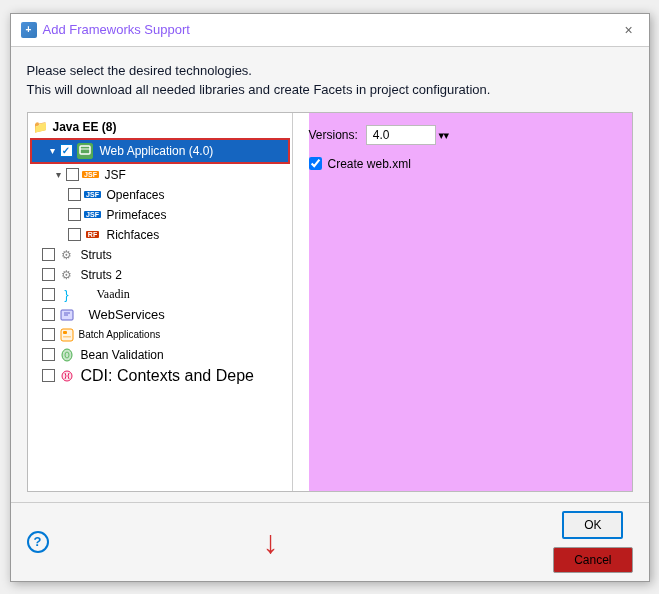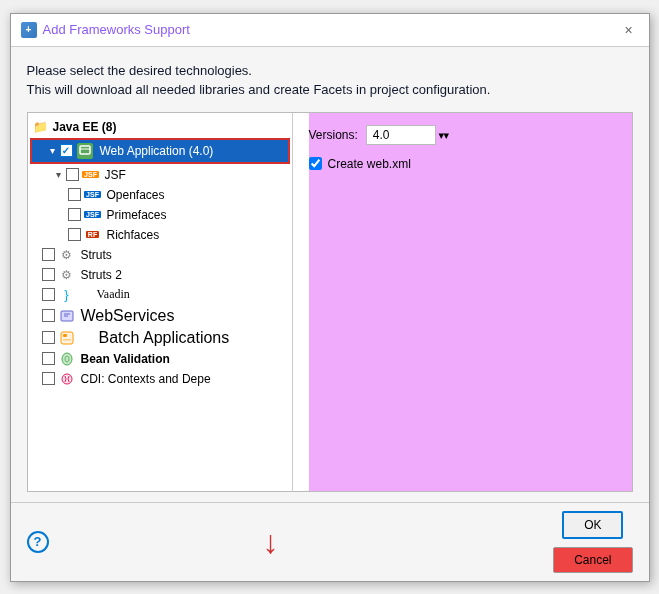--- a/index.html
+++ b/index.html
@@ -245,21 +245,21 @@
     }
     .btn-group {
       display: flex;
       gap: 8px;
       align-items: center;
       flex-direction: column;
     }
     .btn {
       padding: 5px 20px;
       border: 1px solid #999;
-      background: #ef4444;
+      background: #b91c1c;
       font-size: 12px;
       cursor: pointer;
       border-radius: 2px;
     }
     .btn-ok {
       background: #f0f0f0;
       border: 2px solid #0078d4;
       font-weight: normal;
     }
     .arrow-container {
@@ -378,55 +378,55 @@
 
         <div class="tree-item" style="padding-left:14px;">
           <div class="checkbox"></div>
           <div class="item-icon">
             <svg width="14" height="14" viewBox="0 0 14 14">
                 <rect x="1" y="2" width="12" height="10" rx="1" fill="#d9d9ff" stroke="#6666cc" stroke-width="1"></rect>
                 <line x1="4" y1="5" x2="10" y2="5" stroke="#6666cc" stroke-width="1"></line>
                 <line x1="4" y1="7" x2="8" y2="7" stroke="#6666cc" stroke-width="1"></line>
               </svg>
           </div>
-          <span class="item-label" style="margin-left:2px;font-size:16px;">WebServices</span>
+          <span class="item-label" style="margin-left:10px;font-size:13px;">WebServices</span>
         </div>
 
         <div class="tree-item" style="padding-left:14px;">
           <div class="checkbox"></div>
           <div class="item-icon">
             <svg width="14" height="14" viewBox="0 0 14 14">
                 <rect x="1" y="1" width="12" height="12" rx="2" fill="#fff3e0" stroke="#ff9800" stroke-width="1"></rect>
                 <rect x="3" y="3" width="4" height="3" fill="#ff9800" rx="1"></rect>
                 <rect x="3" y="8" width="8" height="1.5" fill="#ffcc80" rx="0.5"></rect>
               </svg>
           </div>
-          <span class="item-label" style="margin-left:20px;font-size:16px;">Batch Applications</span>
-        </div>
-
-        <div class="tree-item" style="padding-left:14px;font-weight:bold;">
+          <span class="item-label" style="margin-left:0;font-size:10px;">Batch Applications</span>
+        </div>
+
+        <div class="tree-item" style="padding-left:14px;">
           <div class="checkbox"></div>
           <div class="item-icon">
             <svg width="14" height="14" viewBox="0 0 14 14">
                 <ellipse cx="7" cy="7" rx="5" ry="6" fill="#c8e6c9" stroke="#4caf50" stroke-width="1"></ellipse>
                 <ellipse cx="7" cy="7" rx="2" ry="3" fill="none" stroke="#4caf50" stroke-width="0.8"></ellipse>
               </svg>
           </div>
           <span class="item-label" style="margin-left:2px;font-size:12px;">Bean Validation</span>
         </div>
 
         <div class="tree-item" style="padding-left:14px;">
           <div class="checkbox"></div>
           <div class="item-icon">
             <svg width="14" height="14" viewBox="0 0 14 14">
                 <circle cx="7" cy="7" r="5" fill="#fce4ec" stroke="#e91e63" stroke-width="1"></circle>
                 <path d="M5 4 Q7 7 5 10 M9 4 Q7 7 9 10" stroke="#e91e63" stroke-width="1" fill="none"></path>
               </svg>
           </div>
-          <span class="item-label" style="margin-left:2px;font-size:12px;">CDI: Contexts and Depe</span>
+          <span class="item-label" style="margin-left:2px;font-size:16px;">CDI: Contexts and Depe</span>
         </div>
 
       </div>
 
       <div class="right-panel">
         <div class="version-row">
           <span class="version-label">Versions:</span>
           <div class="select-wrapper">
             <select class="version-select">
               <option>4.0</option>

